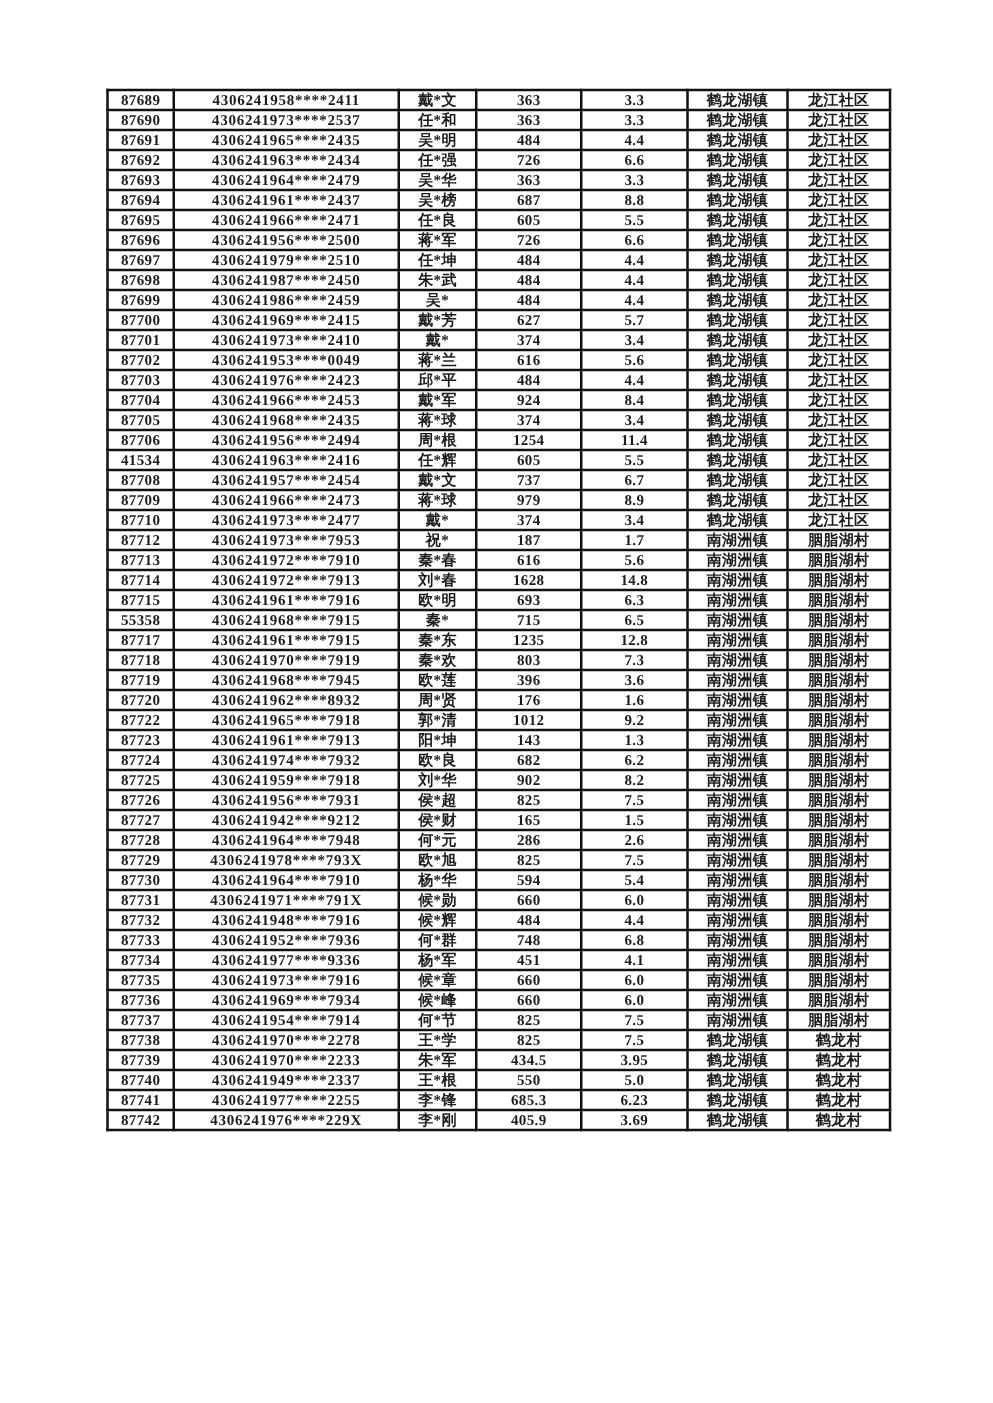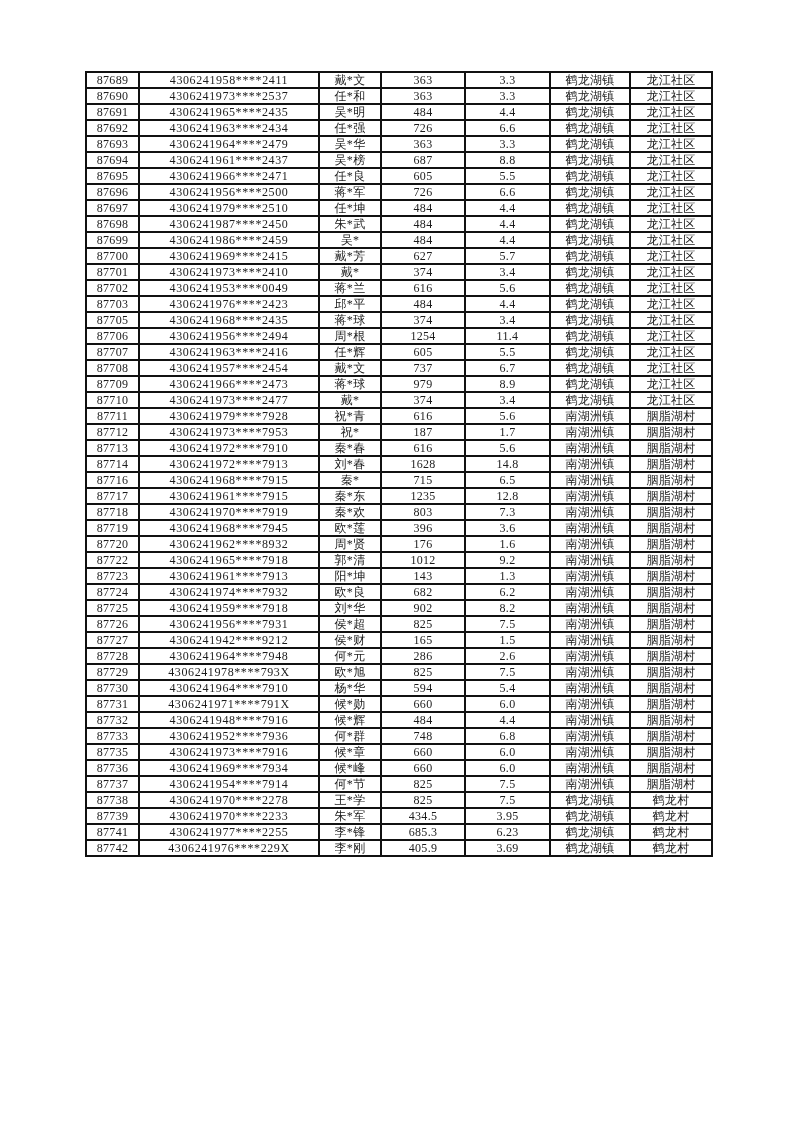--- a/index.html
+++ b/index.html
@@ -16,20 +16,21 @@
     font-family: "Liberation Serif", "DejaVu Serif", serif;
     color: #1c1c1c;
   }
   table.records {
     position: absolute;
     left: 85px;
     top: 71px;
     width: 626px;
     border-collapse: collapse;
     table-layout: fixed;
+    font-weight: bold;
   }
   table.records td {
     border: 2px solid #111111;
     height: 14px;
     padding: 0;
     text-align: center;
     vertical-align: middle;
     font-size: 12px;
     line-height: 14px;
     letter-spacing: 0.3px;
@@ -185,39 +186,48 @@
         <tr>
           <td>87703</td>
           <td class="c-idcard">4306241976****2423</td>
           <td>邱*平</td>
           <td>484</td>
           <td>4.4</td>
           <td>鹤龙湖镇</td>
           <td>龙江社区</td>
         </tr>
         <tr>
+          <td>87704</td>
+          <td class="c-idcard">4306241966****2453</td>
+          <td>戴*军</td>
+          <td>924</td>
+          <td>8.4</td>
+          <td>鹤龙湖镇</td>
+          <td>龙江社区</td>
+        </tr>
+        <tr>
           <td>87705</td>
           <td class="c-idcard">4306241968****2435</td>
           <td>蒋*球</td>
           <td>374</td>
           <td>3.4</td>
           <td>鹤龙湖镇</td>
           <td>龙江社区</td>
         </tr>
         <tr>
           <td>87706</td>
           <td class="c-idcard">4306241956****2494</td>
           <td>周*根</td>
           <td>1254</td>
           <td>11.4</td>
           <td>鹤龙湖镇</td>
           <td>龙江社区</td>
         </tr>
         <tr>
-          <td>87707</td>
+          <td>41534</td>
           <td class="c-idcard">4306241963****2416</td>
           <td>任*辉</td>
           <td>605</td>
           <td>5.5</td>
           <td>鹤龙湖镇</td>
           <td>龙江社区</td>
         </tr>
         <tr>
           <td>87708</td>
           <td class="c-idcard">4306241957****2454</td>
@@ -239,29 +249,20 @@
         <tr>
           <td>87710</td>
           <td class="c-idcard">4306241973****2477</td>
           <td>戴*</td>
           <td>374</td>
           <td>3.4</td>
           <td>鹤龙湖镇</td>
           <td>龙江社区</td>
         </tr>
         <tr>
-          <td>87711</td>
-          <td class="c-idcard">4306241979****7928</td>
-          <td>祝*青</td>
-          <td>616</td>
-          <td>5.6</td>
-          <td>南湖洲镇</td>
-          <td>胭脂湖村</td>
-        </tr>
-        <tr>
           <td>87712</td>
           <td class="c-idcard">4306241973****7953</td>
           <td>祝*</td>
           <td>187</td>
           <td>1.7</td>
           <td>南湖洲镇</td>
           <td>胭脂湖村</td>
         </tr>
         <tr>
           <td>87713</td>
@@ -275,21 +276,30 @@
         <tr>
           <td>87714</td>
           <td class="c-idcard">4306241972****7913</td>
           <td>刘*春</td>
           <td>1628</td>
           <td>14.8</td>
           <td>南湖洲镇</td>
           <td>胭脂湖村</td>
         </tr>
         <tr>
-          <td>87716</td>
+          <td>87715</td>
+          <td class="c-idcard">4306241961****7916</td>
+          <td>欧*明</td>
+          <td>693</td>
+          <td>6.3</td>
+          <td>南湖洲镇</td>
+          <td>胭脂湖村</td>
+        </tr>
+        <tr>
+          <td>55358</td>
           <td class="c-idcard">4306241968****7915</td>
           <td>秦*</td>
           <td>715</td>
           <td>6.5</td>
           <td>南湖洲镇</td>
           <td>胭脂湖村</td>
         </tr>
         <tr>
           <td>87717</td>
           <td class="c-idcard">4306241961****7915</td>
@@ -428,20 +438,29 @@
         <tr>
           <td>87733</td>
           <td class="c-idcard">4306241952****7936</td>
           <td>何*群</td>
           <td>748</td>
           <td>6.8</td>
           <td>南湖洲镇</td>
           <td>胭脂湖村</td>
         </tr>
         <tr>
+          <td>87734</td>
+          <td class="c-idcard">4306241977****9336</td>
+          <td>杨*军</td>
+          <td>451</td>
+          <td>4.1</td>
+          <td>南湖洲镇</td>
+          <td>胭脂湖村</td>
+        </tr>
+        <tr>
           <td>87735</td>
           <td class="c-idcard">4306241973****7916</td>
           <td>候*章</td>
           <td>660</td>
           <td>6.0</td>
           <td>南湖洲镇</td>
           <td>胭脂湖村</td>
         </tr>
         <tr>
           <td>87736</td>
@@ -473,20 +492,29 @@
         <tr>
           <td>87739</td>
           <td class="c-idcard">4306241970****2233</td>
           <td>朱*军</td>
           <td>434.5</td>
           <td>3.95</td>
           <td>鹤龙湖镇</td>
           <td>鹤龙村</td>
         </tr>
         <tr>
+          <td>87740</td>
+          <td class="c-idcard">4306241949****2337</td>
+          <td>王*根</td>
+          <td>550</td>
+          <td>5.0</td>
+          <td>鹤龙湖镇</td>
+          <td>鹤龙村</td>
+        </tr>
+        <tr>
           <td>87741</td>
           <td class="c-idcard">4306241977****2255</td>
           <td>李*锋</td>
           <td>685.3</td>
           <td>6.23</td>
           <td>鹤龙湖镇</td>
           <td>鹤龙村</td>
         </tr>
         <tr>
           <td>87742</td>

